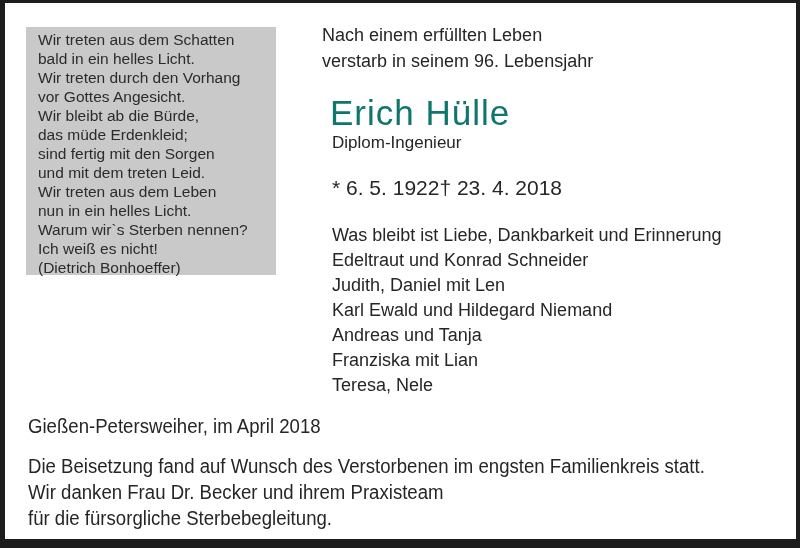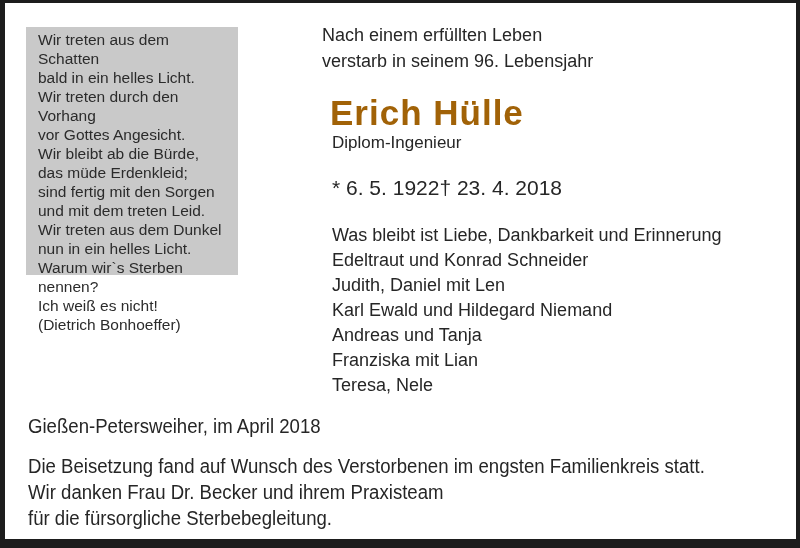--- a/index.html
+++ b/index.html
@@ -15,38 +15,38 @@
   
   .frame-top    { position: absolute; top: 0; left: 0; right: 0; height: 3px; background: #1d1d1d; }
   .frame-left   { position: absolute; top: 0; left: 0; bottom: 0; width: 5px; background: #1d1d1d; }
   .frame-right  { position: absolute; top: 0; right: 0; bottom: 0; width: 4px; background: #1d1d1d; }
   .frame-bottom { position: absolute; left: 0; right: 0; bottom: 0; height: 9px; background: #1d1d1d; }
 
   
   .poem-box {
     position: absolute;
     left: 26px; top: 27px;
-    width: 212px; height: 248px;
+    width: 250px; height: 248px;
     background: #c9c9c9;
     box-sizing: border-box;
     padding: 3px 8px 0 12px;
     font-size: 15.5px;
     line-height: 19px;
     color: #2b2b2b;
   }
 
   
   .intro {
     position: absolute; left: 322px; top: 22px;
     font-size: 18px; line-height: 26px; white-space: nowrap;
   }
   .deceased-name {
     position: absolute; left: 330px; top: 95px;
-    font-size: 35px; font-weight: bold; letter-spacing: 1px;
-    line-height: 35px; color: #a16207; white-space: nowrap;
+    font-size: 35px; font-weight: normal; letter-spacing: 1px;
+    line-height: 35px; color: #0f766e; white-space: nowrap;
   }
   .deceased-title {
     position: absolute; left: 332px; top: 133px;
     font-size: 17px; line-height: 20px; white-space: nowrap;
   }
   .dates {
     position: absolute; left: 332px; top: 177px;
     font-size: 21px; line-height: 21px;
     display: flex; white-space: nowrap;
   }
@@ -84,21 +84,21 @@
 
   <div class="poem-box">
     <div>Wir treten aus dem Schatten</div>
     <div>bald in ein helles Licht.</div>
     <div>Wir treten durch den Vorhang</div>
     <div>vor Gottes Angesicht.</div>
     <div>Wir bleibt ab die Bürde,</div>
     <div>das müde Erdenkleid;</div>
     <div>sind fertig mit den Sorgen</div>
     <div>und mit dem treten Leid.</div>
-    <div>Wir treten aus dem Dunkel</div>
+    <div>Wir treten aus dem Leben</div>
     <div>nun in ein helles Licht.</div>
     <div>Warum wir`s Sterben nennen?</div>
     <div>Ich weiß es nicht!</div>
     <div>(Dietrich Bonhoeffer)</div>
   </div>
 
   <div class="intro">
     <div>Nach einem erfüllten Leben</div>
     <div>verstarb in seinem 96. Lebensjahr</div>
   </div>

